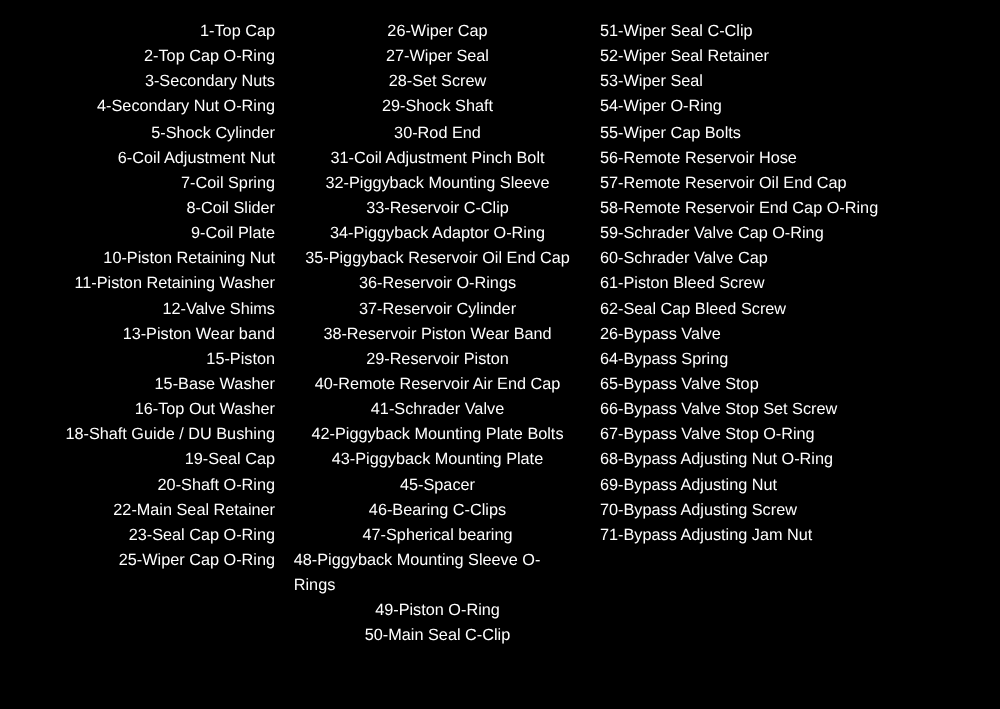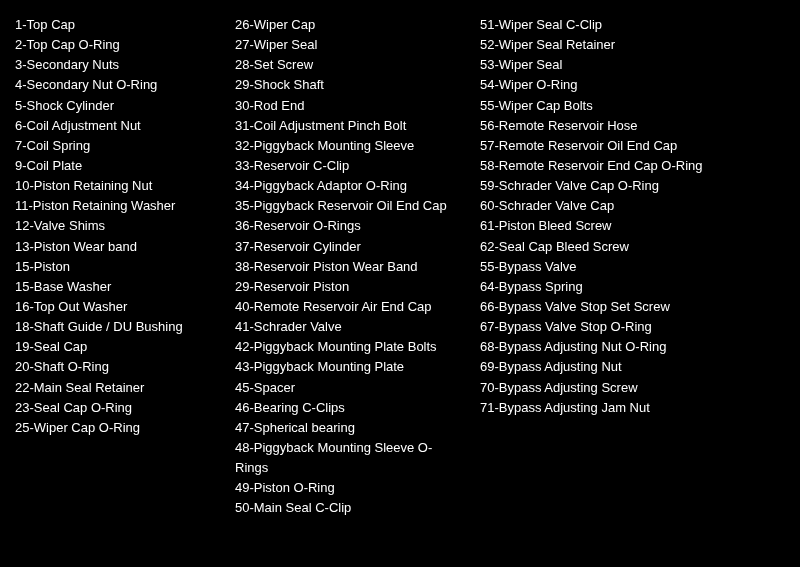--- a/index.html
+++ b/index.html
@@ -17,41 +17,42 @@
       flex-direction: row;
       gap: 0;
       padding-top: 5px;
     }
     .column {
       display: flex;
       flex-direction: column;
       padding-right: 15px;
       min-width: 0;
     }
-    .col1 { width: 220px; }
-    .col2 { width: 245px; }
+    .col1 { width: 220px; text-align: right; }
+    .col2 { width: 245px; align-items: center; }
     .col3 { width: 260px; }
     .item {
       line-height: 1.55;
       white-space: normal;
     }
   </style>
 </head>
 <body>
 
 <div class="columns-wrapper">
 
   <div class="column col1" id="col1-container">
       <div class="item">1-Top Cap</div>
       <div class="item">2-Top Cap O-Ring</div>
       <div class="item">3-Secondary Nuts</div>
       <div class="item">4-Secondary Nut O-Ring</div>
       <div class="item">5-Shock Cylinder</div>
       <div class="item">6-Coil Adjustment Nut</div>
       <div class="item">7-Coil Spring</div>
+      <div class="item">8-Coil Slider</div>
       <div class="item">9-Coil Plate</div>
       <div class="item">10-Piston Retaining Nut</div>
       <div class="item">11-Piston Retaining Washer</div>
       <div class="item">12-Valve Shims</div>
       <div class="item">13-Piston Wear band</div>
       <div class="item">15-Piston</div>
       <div class="item">15-Base Washer</div>
       <div class="item">16-Top Out Washer</div>
       <div class="item">18-Shaft Guide / DU Bushing</div>
       <div class="item">19-Seal Cap</div>
@@ -94,22 +95,23 @@
       <div class="item">53-Wiper Seal</div>
       <div class="item">54-Wiper O-Ring</div>
       <div class="item">55-Wiper Cap Bolts</div>
       <div class="item">56-Remote Reservoir Hose</div>
       <div class="item">57-Remote Reservoir Oil End Cap</div>
       <div class="item">58-Remote Reservoir End Cap O-Ring</div>
       <div class="item">59-Schrader Valve Cap O-Ring</div>
       <div class="item">60-Schrader Valve Cap</div>
       <div class="item">61-Piston Bleed Screw</div>
       <div class="item">62-Seal Cap Bleed Screw</div>
-      <div class="item">55-Bypass Valve</div>
+      <div class="item">26-Bypass Valve</div>
       <div class="item">64-Bypass Spring</div>
+      <div class="item">65-Bypass Valve Stop</div>
       <div class="item">66-Bypass Valve Stop Set Screw</div>
       <div class="item">67-Bypass Valve Stop O-Ring</div>
       <div class="item">68-Bypass Adjusting Nut O-Ring</div>
       <div class="item">69-Bypass Adjusting Nut</div>
       <div class="item">70-Bypass Adjusting Screw</div>
       <div class="item">71-Bypass Adjusting Jam Nut</div>
     </div>
 </div>
 
 </body></html>

